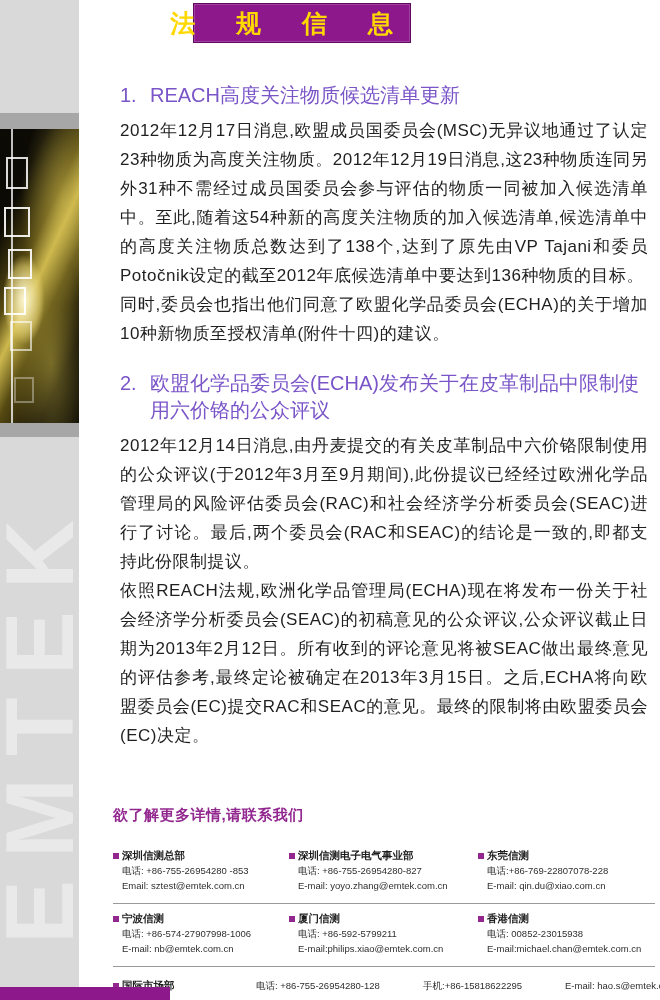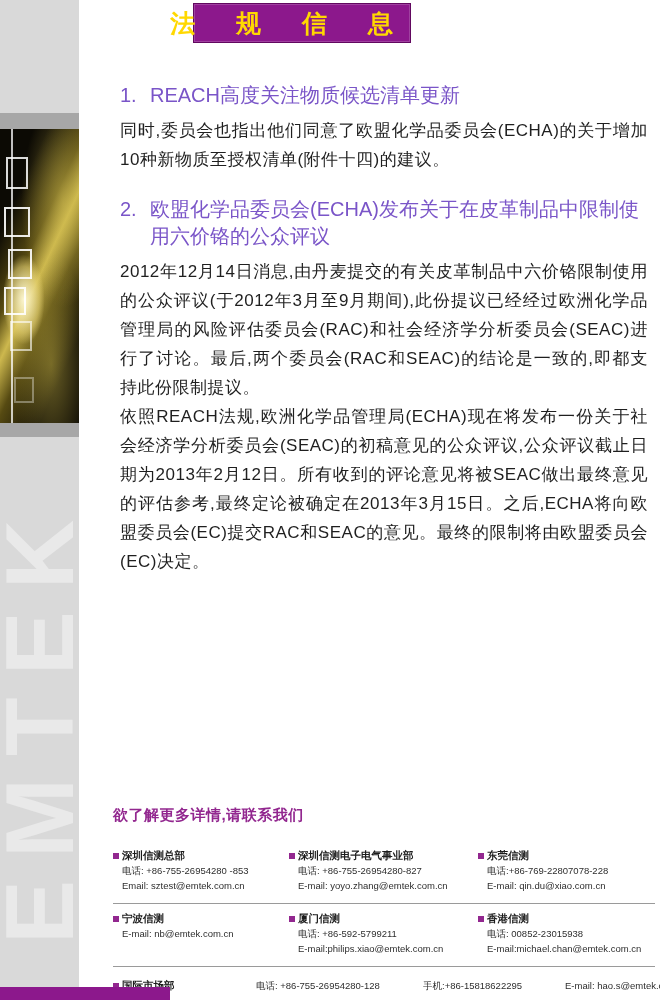--- a/index.html
+++ b/index.html
@@ -152,20 +152,21 @@
 <div class="banner">
   <span class="title">法 规 信 息</span>
 </div>
 
 <div class="content">
 
   <div class="sec-head">
     <span class="num">1.</span>
     <span class="ttl">REACH高度关注物质候选清单更新</span>
   </div>
+  <p>2012年12月17日消息,欧盟成员国委员会(MSC)无异议地通过了认定23种物质为高度关注物质。2012年12月19日消息,这23种物质连同另外31种不需经过成员国委员会参与评估的物质一同被加入候选清单中。至此,随着这54种新的高度关注物质的加入候选清单,候选清单中的高度关注物质总数达到了138个,达到了原先由VP Tajani和委员Potočnik设定的截至2012年底候选清单中要达到136种物质的目标。</p>
   <p>同时,委员会也指出他们同意了欧盟化学品委员会(ECHA)的关于增加10种新物质至授权清单(附件十四)的建议。</p>
 
   <div class="sec-head sec2">
     <span class="num">2.</span>
     <span class="ttl">欧盟化学品委员会(ECHA)发布关于在皮革制品中限制使用六价铬的公众评议</span>
   </div>
   <p>2012年12月14日消息,由丹麦提交的有关皮革制品中六价铬限制使用的公众评议(于2012年3月至9月期间),此份提议已经经过欧洲化学品管理局的风险评估委员会(RAC)和社会经济学分析委员会(SEAC)进行了讨论。最后,两个委员会(RAC和SEAC)的结论是一致的,即都支持此份限制提议。</p>
   <p>依照REACH法规,欧洲化学品管理局(ECHA)现在将发布一份关于社会经济学分析委员会(SEAC)的初稿意见的公众评议,公众评议截止日期为2013年2月12日。所有收到的评论意见将被SEAC做出最终意见的评估参考,最终定论被确定在2013年3月15日。之后,ECHA将向欧盟委员会(EC)提交RAC和SEAC的意见。最终的限制将由欧盟委员会(EC)决定。</p>
 
 </div>
@@ -201,20 +202,21 @@
   </div>
 
   <hr class="divider">
 
   <div class="office-grid">
     <div class="office">
       <div class="office-name">
         <span class="bullet"></span>
         <span>宁波信测</span>
       </div>
+      <div class="office-line">电话: +86-574-27907998-1006</div>
       <div class="office-line">E-mail: nb@emtek.com.cn</div>
     </div>
     <div class="office">
       <div class="office-name">
         <span class="bullet"></span>
         <span>厦门信测</span>
       </div>
       <div class="office-line">电话: +86-592-5799211</div>
       <div class="office-line">E-mail:philips.xiao@emtek.com.cn</div>
     </div>

